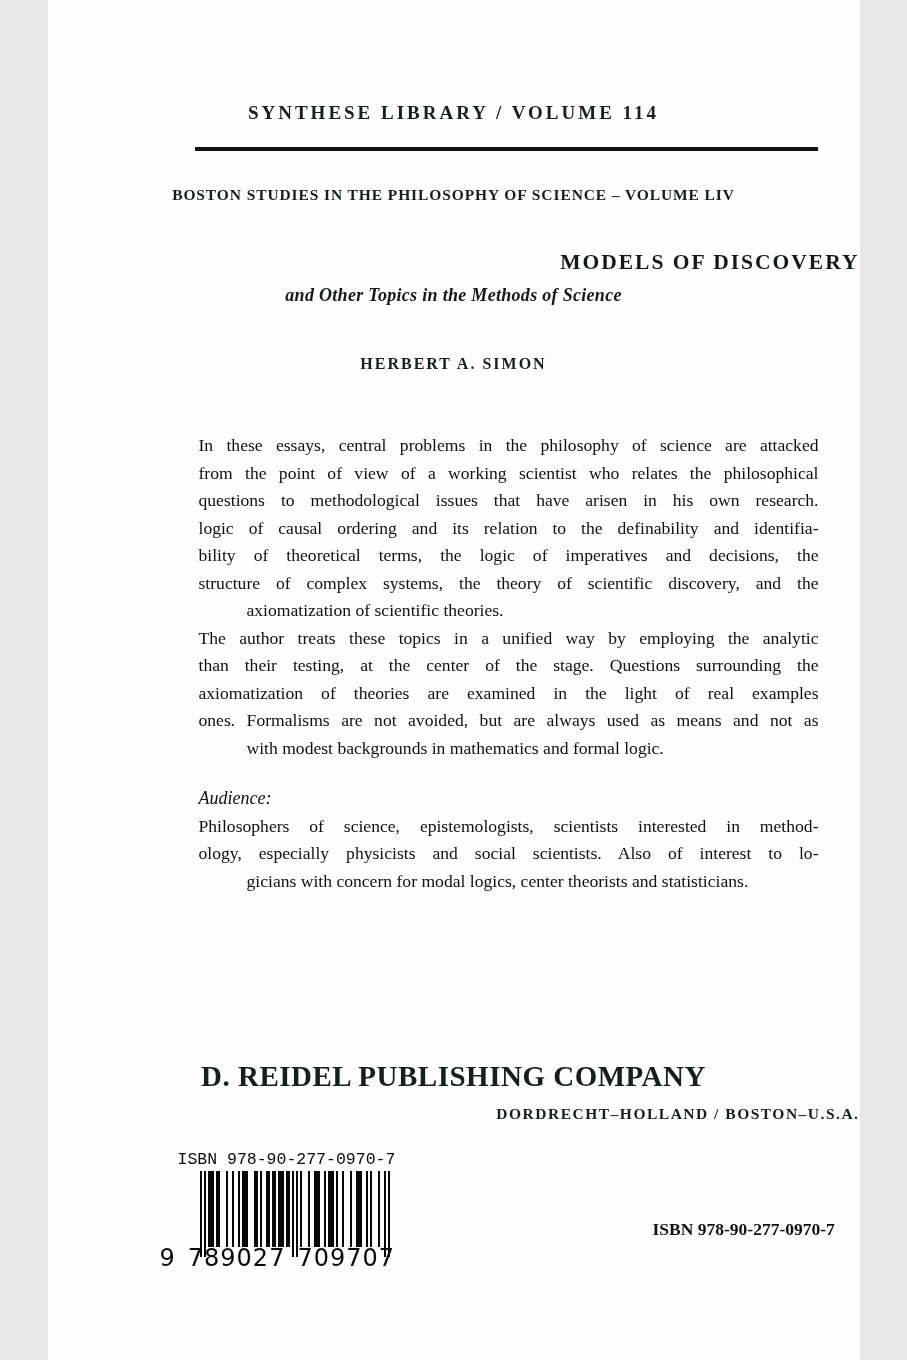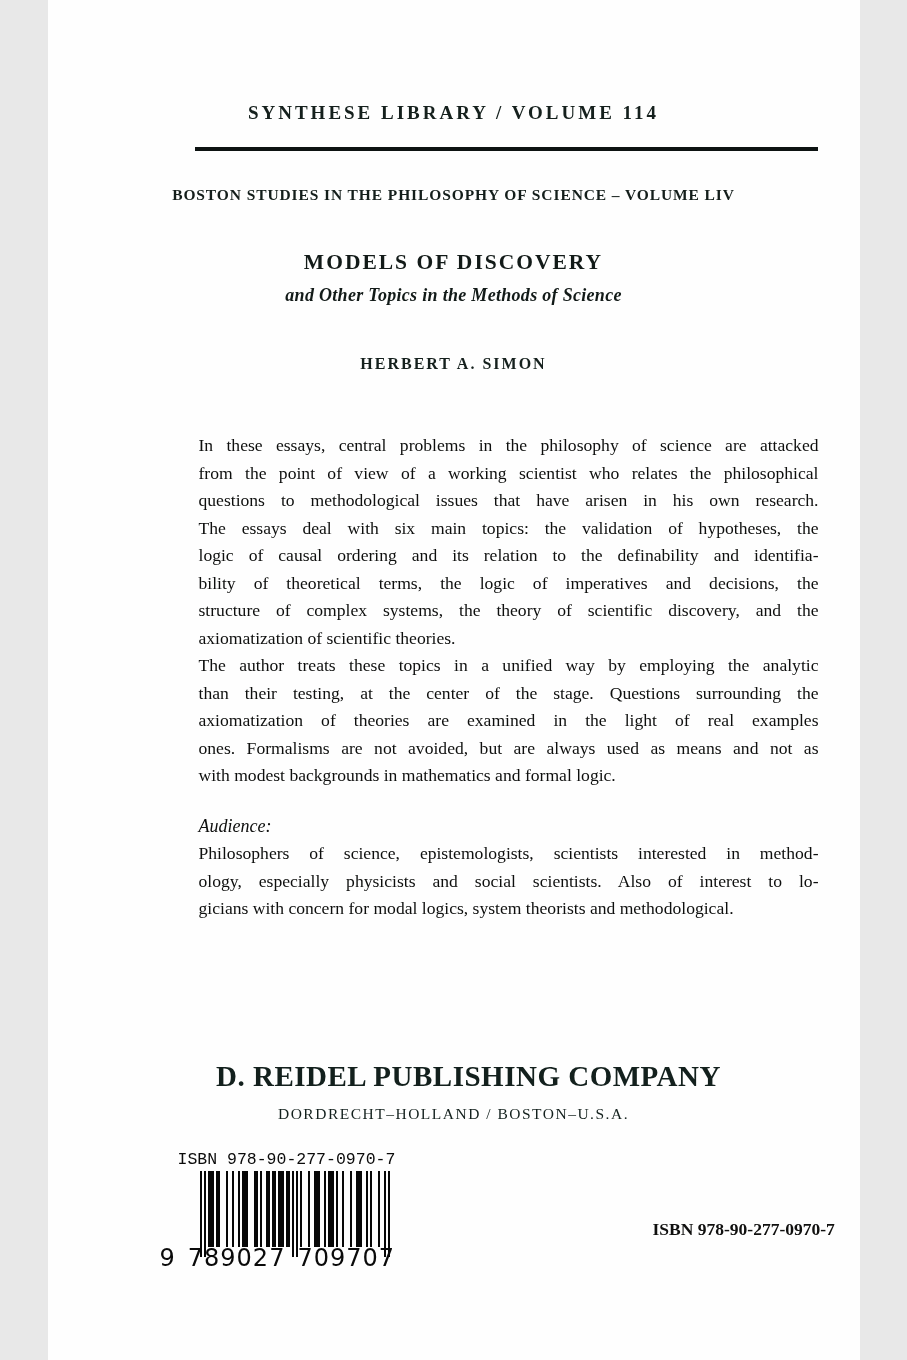--- a/index.html
+++ b/index.html
@@ -37,20 +37,21 @@
     font-weight: 700;
     letter-spacing: 0.9px;
     color: #141e1b;
   }
   .book-title {
     top: 250px;
     font-size: 21.5px;
     font-weight: 700;
     letter-spacing: 2px;
     color: #121a18;
+    text-align: right;
   }
   .book-subtitle {
     top: 285px;
     font-size: 18px;
     font-weight: 700;
     font-style: italic;
     letter-spacing: 0.3px;
     color: #121a18;
   }
   .author {
@@ -64,41 +65,41 @@
   .description {
     position: absolute;
     top: 432px;
     left: 151px;
     width: 620px;
     font-size: 17.6px;
     line-height: 27.5px;
     color: #0e0f0e;
   }
   .tline { text-align: justify; text-align-last: justify; white-space: normal; }
-  .tline-last { text-align-last: left; }
+  .tline-last { text-align-last: left; margin-left: 48px; }
   .audience-label {
     margin-top: 23px;
     font-style: italic;
     font-size: 18px;
   }
 
   .publisher-name {
     top: 1060px;
     font-size: 29px;
     font-weight: 700;
     letter-spacing: 0.5px;
     color: #13201d;
-    margin-left: 15px;
   }
   .publisher-loc {
     top: 1105px;
     font-size: 15.5px;
-    font-weight: 400;
+    font-weight: 700;
     letter-spacing: 1.5px;
     color: #13201d;
+    text-align: right;
   }
 
   .barcode-block {
     position: absolute;
     left: 130px;
     top: 1150px;
     color: #090909;
   }
   .isbn-mono {
     font-family: "Liberation Mono", monospace;
@@ -154,38 +155,37 @@
 
   <div class="centered book-subtitle">and Other Topics in the Methods of Science</div>
 
   <div class="centered author">HERBERT A. SIMON</div>
 
   <div class="description">
     <div>
         <div class="tline">In these essays, central problems in the philosophy of science are attacked</div>
         <div class="tline">from the point of view of a working scientist who relates the philosophical</div>
         <div class="tline">questions to methodological issues that have arisen in his own research.</div>
-        <div class="tline">The essays deal with six main topics: the validation of hypotheses, the</div>
         <div class="tline">logic of causal ordering and its relation to the definability and identifia-</div>
         <div class="tline">bility of theoretical terms, the logic of imperatives and decisions, the</div>
         <div class="tline">structure of complex systems, the theory of scientific discovery, and the</div>
         <div class="tline tline-last">axiomatization of scientific theories.</div>
       </div>
     <div>
         <div class="tline">The author treats these topics in a unified way by employing the analytic</div>
         <div class="tline">than their testing, at the center of the stage. Questions surrounding the</div>
         <div class="tline">axiomatization of theories are examined in the light of real examples</div>
         <div class="tline">ones. Formalisms are not avoided, but are always used as means and not as</div>
         <div class="tline tline-last">with modest backgrounds in mathematics and formal logic.</div>
       </div>
     <div class="audience-label">Audience:</div>
     <div>
         <div class="tline">Philosophers of science, epistemologists, scientists interested in method-</div>
         <div class="tline">ology, especially physicists and social scientists. Also of interest to lo-</div>
-        <div class="tline tline-last">gicians with concern for modal logics, system theorists and methodological.</div>
+        <div class="tline tline-last">gicians with concern for modal logics, center theorists and statisticians.</div>
       </div>
   </div>
 
   <div class="centered publisher-name">D. REIDEL PUBLISHING COMPANY</div>
 
   <div class="centered publisher-loc">DORDRECHT–HOLLAND / BOSTON–U.S.A.</div>
 
   <div class="barcode-block">
     <div class="isbn-mono">ISBN 978-90-277-0970-7</div>
     <div class="bars">

